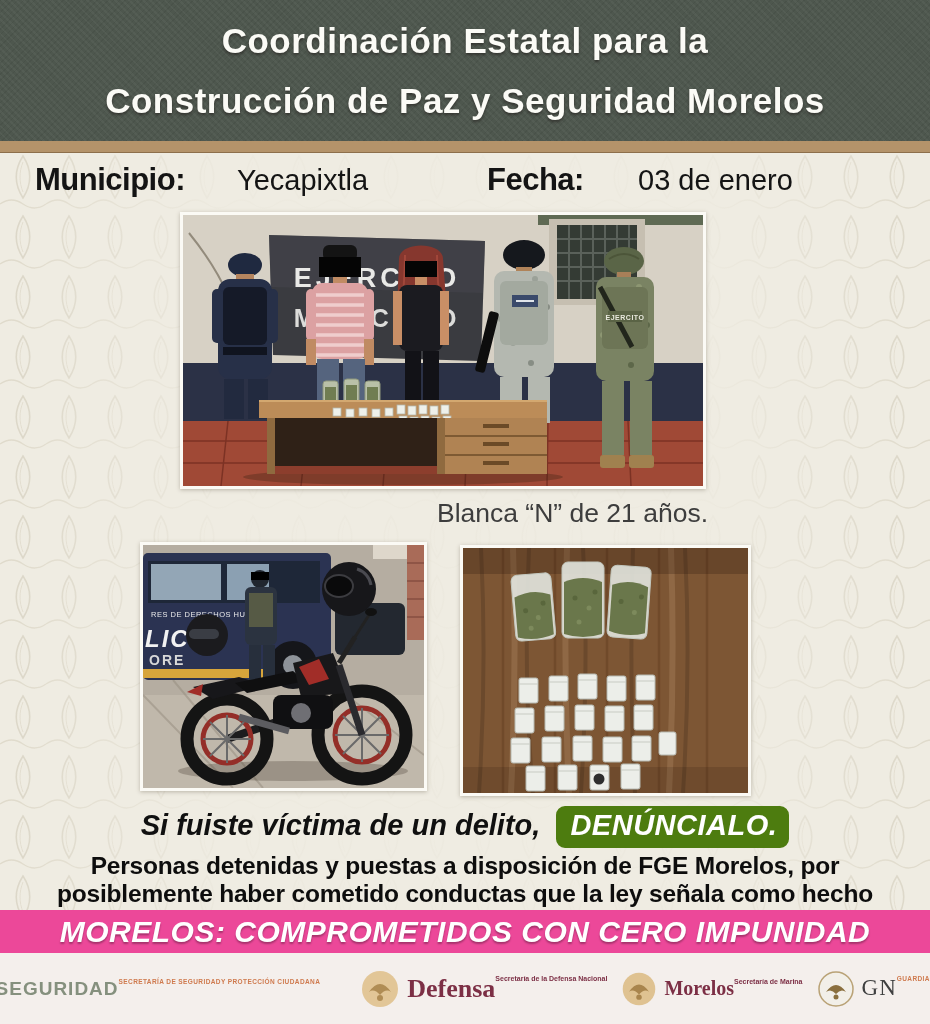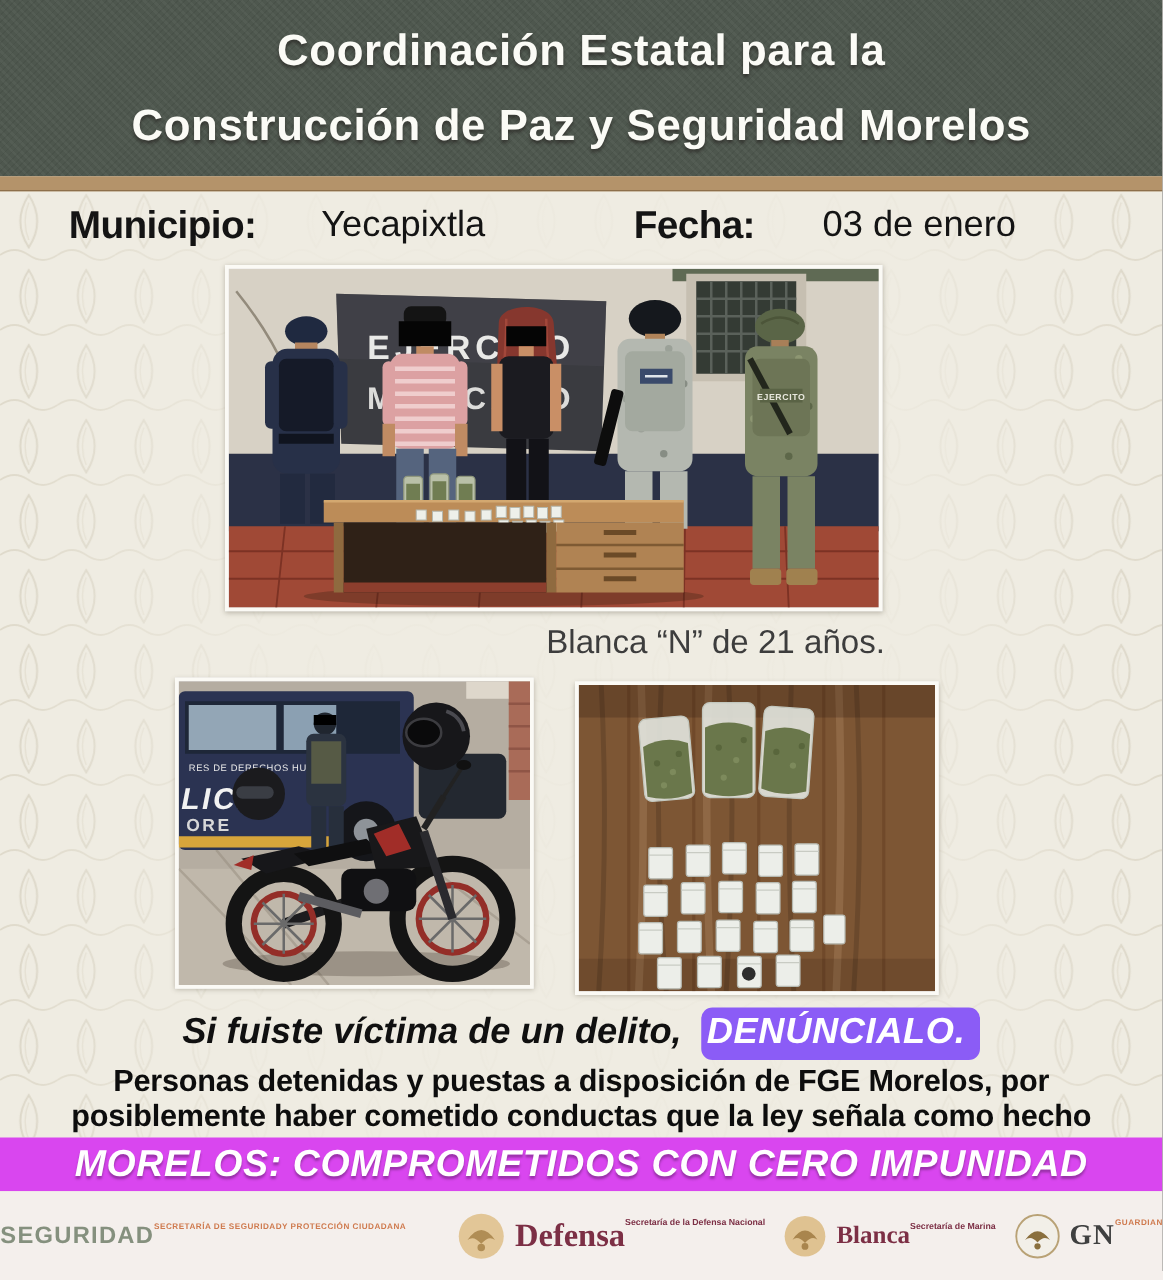--- a/index.html
+++ b/index.html
@@ -22,70 +22,70 @@
       repeating-linear-gradient(45deg,rgba(255,255,255,.035) 0 2px,transparent 2px 5px),
       repeating-linear-gradient(-45deg,rgba(0,0,0,.06) 0 1px,transparent 1px 4px);
     display:flex;flex-direction:column;justify-content:center;align-items:center;
   }
   .header .t{
     color:#fbfbf6;font-weight:700;font-size:35px;line-height:48px;letter-spacing:.5px;
     text-shadow:0 2px 3px rgba(20,10,10,.45);white-space:nowrap;
   }
   .tan-bar{left:0;top:141px;width:930px;height:11px;background:#b4936a;border-bottom:1px solid #8d6f4b;}
   
-  .info-row{left:0;top:158px;width:827px;height:48px;margin-left:20px;}
+  .info-row{left:0;top:158px;width:827px;height:48px;}
   .info-row span{position:absolute;top:4px;white-space:nowrap;color:#141414;}
   .lbl{font-weight:700;font-size:31px;letter-spacing:-.5px;}
   .val{font-weight:400;font-size:29px;top:6px !important;}
   
   .photo{background:#ddd;border:3px solid #fbfaf5;box-shadow:0 1px 4px rgba(90,80,60,.35);}
   .photo svg{display:block;}
   .main-photo{left:180px;top:212px;width:520px;height:271px;}
   .photo-moto{left:140px;top:542px;width:281px;height:243px;}
   .photo-drugs{left:460px;top:545px;width:285px;height:245px;}
   
   .caption-row{left:0;top:498px;width:930px;height:36px;}
   .caption-row span{position:absolute;font-size:26.5px;color:#3d3d3d;white-space:nowrap;}
   .cap1{left:170px;width:250px;text-align:center;}
   .cap2{left:425px;width:295px;text-align:center;}
   
   .victim-row{left:0;top:806px;width:930px;text-align:center;font-style:italic;font-size:29px;color:#101010;font-weight:600;}
   .denounce{
-    display:inline-block;background:#8b5cf6;color:#fff;font-weight:800;font-style:italic;
-    border-radius:9px;padding:1px 10px 4px 2px;margin-left:8px;border:2px solid #8b5cf6;
+    display:inline-block;background:#4d7c0f;color:#fff;font-weight:800;font-style:italic;
+    border-radius:9px;padding:1px 10px 4px 12px;margin-left:8px;border:2px solid #4d7c0f;
     letter-spacing:.5px;
   }
   
   .disposition{
     left:25px;top:852px;width:880px;text-align:center;
     font-weight:700;font-size:24.5px;line-height:28px;color:#0d0d0d;letter-spacing:-.2px;
   }
   
   .banner{
-    left:0;top:910px;width:930px;height:43px;background:#d946ef;
+    left:0;top:910px;width:930px;height:43px;background:#ec4899;
     display:flex;align-items:center;justify-content:center;
   }
   .banner .bt{
     color:#fff;font-weight:800;font-style:italic;font-size:30px;letter-spacing:.5px;
     text-shadow:0 2px 2px rgba(0,0,0,.3);white-space:nowrap;
   }
   
   .footer{
     left:0;top:953px;width:930px;height:71px;background:#f4efec;
     display:flex;align-items:center;justify-content:center;gap:13px;
   }
   .flogo{display:flex;align-items:center;gap:6px;}
   .ftext{display:flex;flex-direction:row;line-height:1.05;}
   .ftitle{white-space:nowrap;}
   .fsub{white-space:nowrap;}
   .t-morelos{font-size:22px;font-weight:700;color:#8b927f;letter-spacing:1px;}
   .t-seguridad{font-size:19px;font-weight:700;color:#85907e;letter-spacing:1px;}
   .t-defensa{font-family:"Liberation Serif",serif;font-size:26px;font-weight:700;color:#7c2f45;}
   .t-marina{font-family:"Liberation Serif",serif;font-size:20px;font-weight:700;color:#7c2f45;}
-  .t-gn{font-family:"Liberation Serif",serif;font-size:23px;font-weight:700;color:#3f4040;letter-spacing:1px;text-align:center;}
+  .t-gn{font-family:"Liberation Serif",serif;font-size:23px;font-weight:400;color:#3f4040;letter-spacing:1px;text-align:center;}
   .t-fgr{font-size:18px;font-weight:700;color:#7a7d80;letter-spacing:2px;}
   .s-orange{font-size:6.5px;font-weight:700;color:#cf7a4e;letter-spacing:.4px;}
   .s-maroon{font-size:7px;font-weight:700;color:#7c2f45;}
   .s-gray{font-size:6px;font-weight:700;color:#9b9b98;letter-spacing:.3px;}
   .fdivider{width:2px;height:38px;background:#d4a878;}
   .emb{display:block;}
 </style>
 </head>
 <body>
 
@@ -437,21 +437,21 @@
       </div>
     </div>
 
     <div class="flogo">
       <svg class="emb" width="38" height="38" viewBox="0 0 42 42">
         <circle cx="21" cy="21" r="18" fill="#dfc291"></circle>
         <path d="M10 24 Q21 8 32 24 Q27 20 21 27 Q15 20 10 24 Z" fill="#a9854d"></path>
         <circle cx="21" cy="30" r="3" fill="#a9854d"></circle>
       </svg>
       <div class="ftext">
-        <div class="ftitle t-marina">Blanca</div>
+        <div class="ftitle t-marina">Morelos</div>
         <div class="fsub s-maroon">Secretaría de Marina</div>
       </div>
     </div>
 
     <div class="flogo">
       <svg class="emb" width="40" height="40" viewBox="0 0 40 40">
         <circle cx="20" cy="20" r="17" fill="#f2efe8" stroke="#b9a276" stroke-width="1.5"></circle>
         <path d="M10 23 Q20 9 30 23 Q25 19 20 25 Q15 19 10 23 Z" fill="#8a6f3e"></path>
         <circle cx="20" cy="28" r="2.5" fill="#8a6f3e"></circle>
       </svg>

